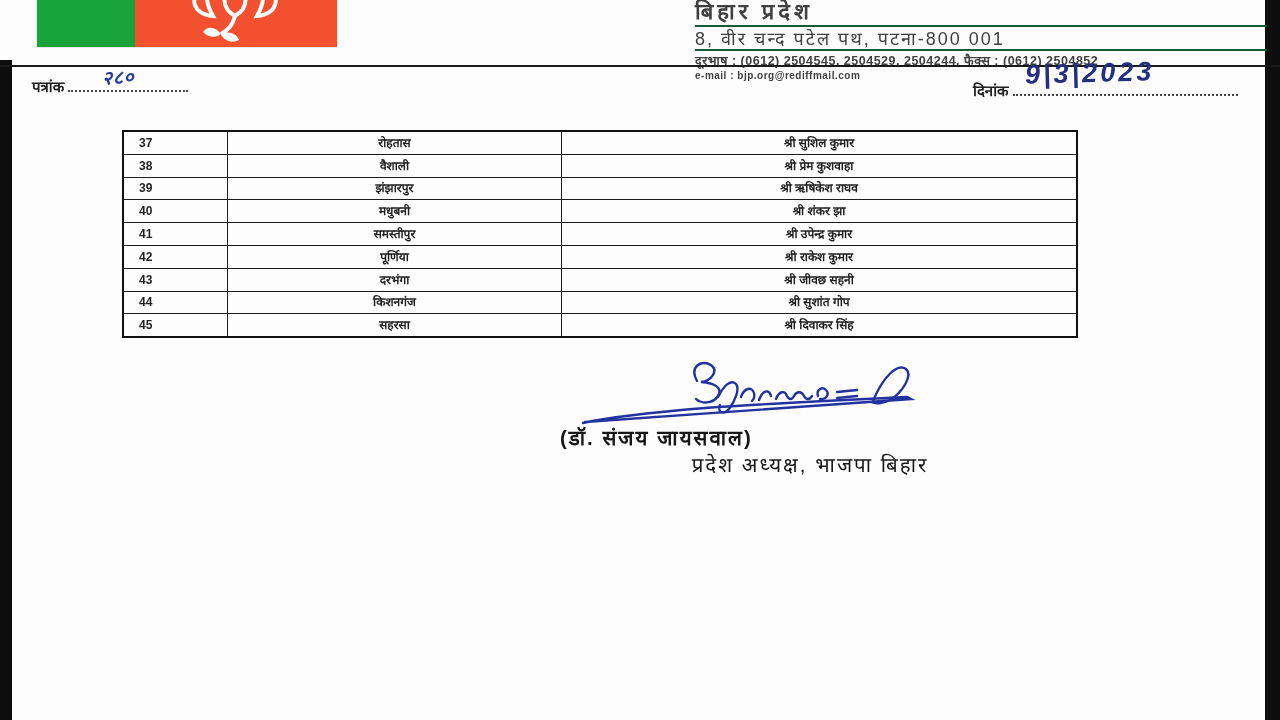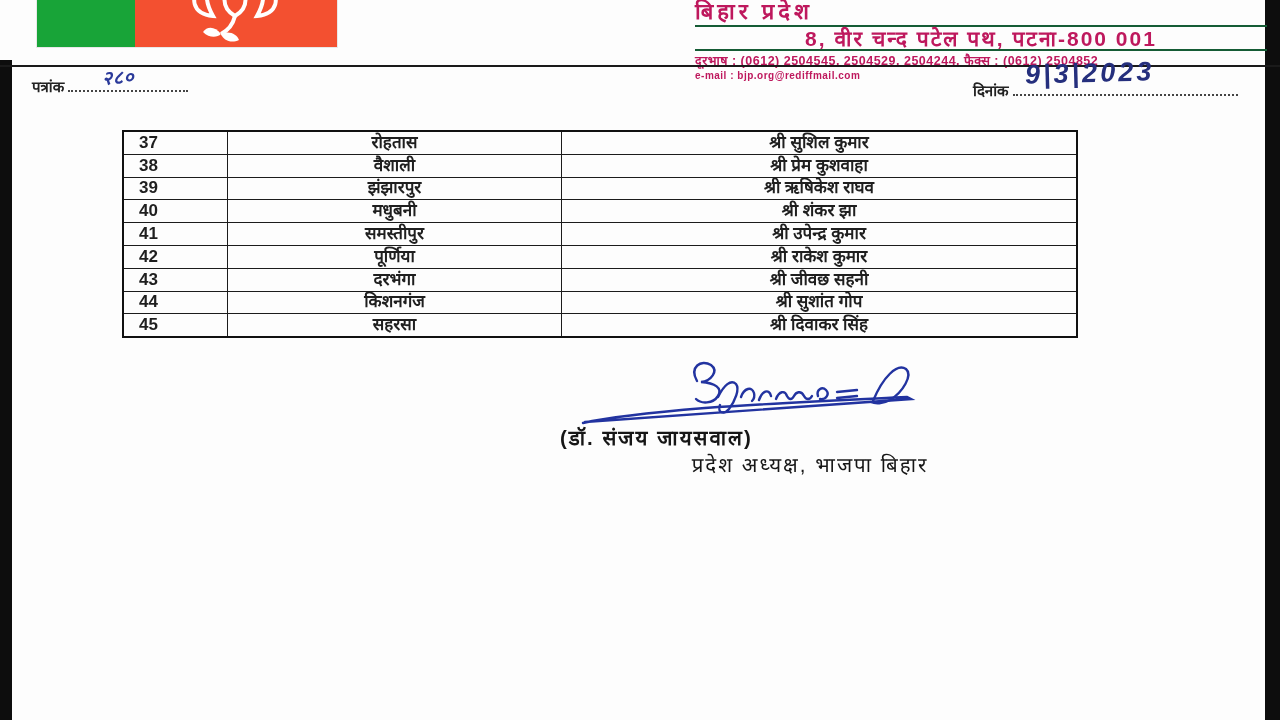--- a/index.html
+++ b/index.html
@@ -12,44 +12,44 @@
 
   
   .edge-left{left:0;top:60px;width:12px;height:660px;background:#0d0d0d;}
   .edge-right{right:0;top:0;width:15px;height:720px;background:#0d0d0d;}
 
   
   .flag{left:37px;top:0;width:300px;height:47px;overflow:hidden;box-shadow:0 0 0 1px #e8e8e8;}
   .flag svg{display:block;}
 
   
-  .hdr{left:695px;top:0;width:572px;color:#be185d;}
+  .hdr{left:695px;top:0;width:572px;color:#404040;}
   .hdr-region{font-size:22px;font-weight:bold;letter-spacing:4px;line-height:24px;}
   .hdr-rule{height:0;border-bottom:2px solid #155c35;margin:1px 0 3px 0;}
-  .hdr-address{font-size:21px;font-weight:bold;letter-spacing:2px;line-height:18px;text-align:center;}
+  .hdr-address{font-size:18px;font-weight:normal;letter-spacing:2px;line-height:18px;}
   .hdr-phone{font-size:12.5px;font-weight:bold;letter-spacing:.5px;line-height:14px;margin-top:3px;}
   .hdr-email{font-size:10px;font-weight:bold;letter-spacing:.5px;line-height:14px;margin-top:1px;}
 
   .sep-line{left:0;top:65px;width:1280px;height:2px;background:#1a1a1a;}
 
   
   .ref-row{left:32px;top:76px;font-size:15px;font-weight:bold;color:#222;}
   .dots{display:inline-block;width:120px;border-bottom:2px dotted #444;height:14px;position:relative;}
   .ref-value{position:absolute;left:34px;top:-12px;font-size:19px;color:#2b3a9a;
     font-style:italic;transform:rotate(-3deg);letter-spacing:1px;font-weight:bold;}
   .date-row{left:973px;top:80px;font-size:15px;font-weight:bold;color:#222;}
   .date-dots{display:inline-block;width:225px;border-bottom:2px dotted #444;height:14px;position:relative;}
   .date-value{position:absolute;left:12px;top:-22px;font-size:27px;color:#252f7d;
     font-style:italic;transform:rotate(-1.5deg);letter-spacing:3px;font-weight:bold;white-space:nowrap;}
 
   
   .doc-table{left:122px;top:130px;width:935px;}
   table{border-collapse:collapse;table-layout:fixed;width:935px;}
   td{border:1.6px solid #1c1c1c;height:21.8px;padding:0;
-     font-weight:bold;color:#1f1f1f;font-size:17px;line-height:20px;overflow:hidden;}
+     font-weight:bold;color:#1f1f1f;font-size:12px;line-height:20px;overflow:hidden;}
   td.c-sno{width:88px;padding-left:15px;}
   td.c-district{width:333px;text-align:center;}
   td.c-name{width:514px;text-align:center;margin-top:24px;}
   table{border:2.2px solid #111;}
 
   
   .sig-svg{left:575px;top:355px;width:460px;height:75px;}
   .sig-name{left:560px;top:423px;width:500px;
     font-size:20.5px;font-weight:bold;color:#161616;letter-spacing:2px;}
   .sig-title{left:560px;top:450px;width:500px;text-align:center;

